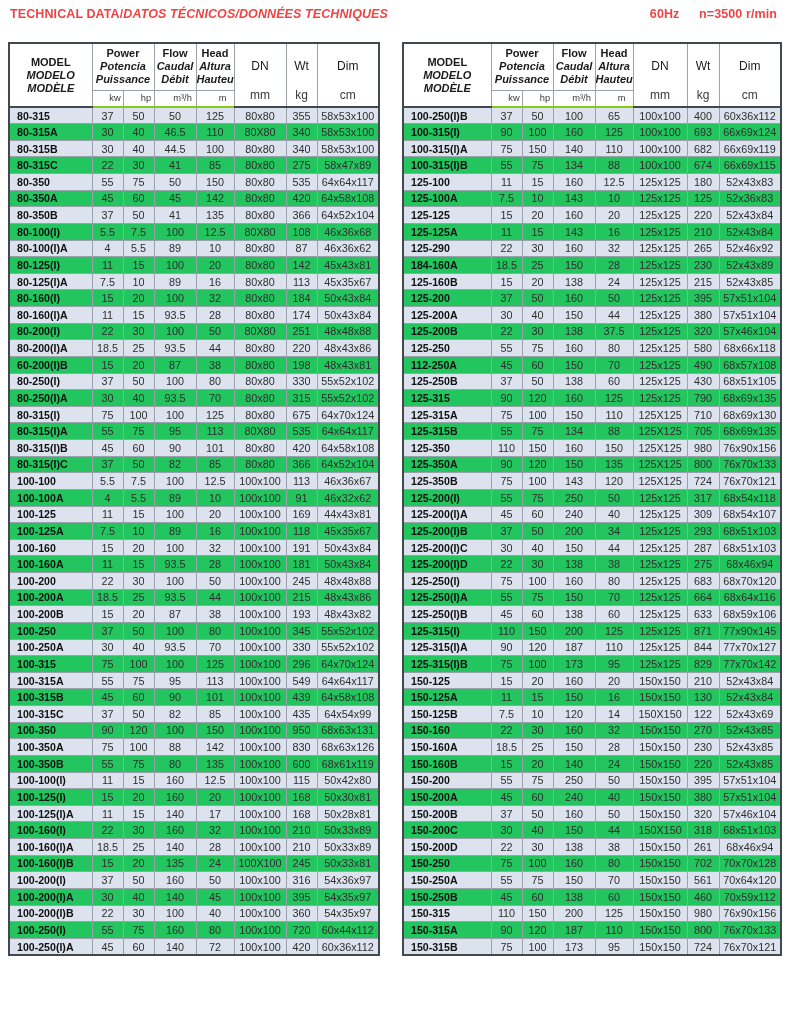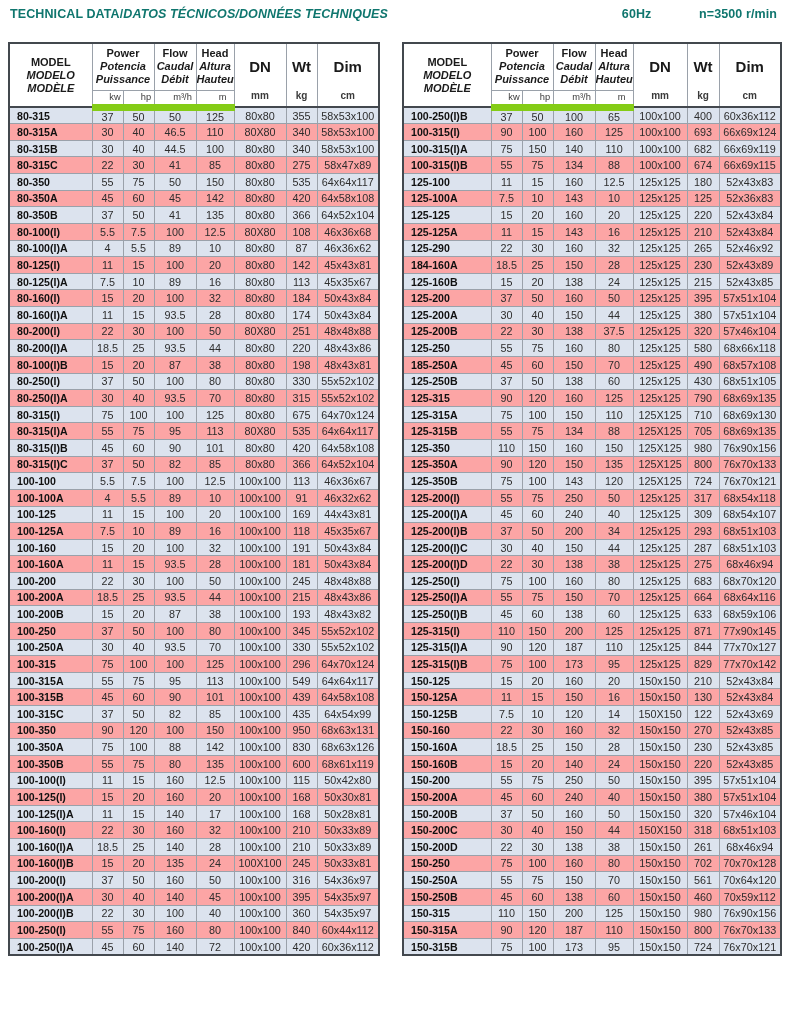--- a/index.html
+++ b/index.html
@@ -7,54 +7,54 @@
   body {
     width: 786px; height: 1011px;
     background: #ffffff;
     font-family: "Liberation Sans", sans-serif;
     position: relative;
     overflow: hidden;
   }
   .header-bar {
     position: absolute; top: 7px; left: 10px; right: 9px;
     display: flex; justify-content: space-between; align-items: center;
-    color: #0f766e; font-weight: bold; font-size: 12.5px;
+    color: #ef4444; font-weight: bold; font-size: 12.5px;
     letter-spacing: 0.1px;
   }
   .title .intl { font-style: italic; }
-  .specs span { margin-left: 44px; }
+  .specs span { margin-left: 16px; }
   .tables {
     position: absolute; top: 42px; left: 8px;
     display: flex;
   }
   .tables .gap { width: 22px; }
   table.spec {
     border-collapse: collapse;
     table-layout: fixed;
     border: 2px solid #43484e;
-    background: #fca5a5;
+    background: #22c55e;
   }
   table.spec th, table.spec td {
     border: 1px solid #9aa1aa;
     padding: 0;
     overflow: hidden;
     white-space: nowrap;
   }
   
   thead th { background: #ffffff; vertical-align: middle; color: #1a1a1a; }
   tr.hrow1 th { height: 46px; font-size: 11px; line-height: 13px; }
   tr.hrow2 th { height: 16px; font-size: 9.3px; font-weight: normal; color: #3a3a3a; }
-  thead tr.hrow2 th { border-bottom: 7px solid #84cc16; padding-left: 15px; }
+  thead tr.hrow2 th { border-bottom: 2px solid #84cc16; padding-left: 15px; }
   thead th[rowspan] { border-bottom: 2px solid #43484e; }
   .en { font-weight: bold; }
   .it { font-weight: bold; font-style: italic; }
   th.stack { vertical-align: top; }
   th.stack .cellwrap { display: flex; flex-direction: column; height: 62px; }
-  th.stack .lbl { flex: 1; display: flex; align-items: center; justify-content: center; font-weight: bold; font-size: 15px; }
-  th.stack .unit { height: 17px; font-weight: bold; font-size: 10px; color: #3a3a3a; }
+  th.stack .lbl { flex: 1; display: flex; align-items: center; justify-content: center; font-weight: normal; font-size: 12px; }
+  th.stack .unit { height: 17px; font-weight: normal; font-size: 12px; color: #3a3a3a; }
   
   tbody td {
     height: 16.6px;
     font-size: 10.8px;
     color: #2d2d2d;
     text-align: center;
     border-top-color: #b6bcc4; border-bottom-color: #b6bcc4;
   }
   tbody td.model {
     text-align: left; padding-left: 7px;
@@ -281,21 +281,21 @@
           <td class="model">80-200(I)A</td>
           <td>18.5</td>
           <td>25</td>
           <td>93.5</td>
           <td>44</td>
           <td>80x80</td>
           <td>220</td>
           <td>48x43x86</td>
         </tr>
         <tr>
-          <td class="model">80-100(I)B</td>
+          <td class="model">60-200(I)B</td>
           <td>15</td>
           <td>20</td>
           <td>87</td>
           <td>38</td>
           <td>80x80</td>
           <td>198</td>
           <td>48x43x81</td>
         </tr>
         <tr class="shade">
           <td class="model">80-250(I)</td>
@@ -627,21 +627,21 @@
           <td>360</td>
           <td>54x35x97</td>
         </tr>
         <tr>
           <td class="model">100-250(I)</td>
           <td>55</td>
           <td>75</td>
           <td>160</td>
           <td>80</td>
           <td>100x100</td>
-          <td>840</td>
+          <td>720</td>
           <td>60x44x112</td>
         </tr>
         <tr class="shade">
           <td class="model">100-250(I)A</td>
           <td>45</td>
           <td>60</td>
           <td>140</td>
           <td>72</td>
           <td>100x100</td>
           <td>420</td>
@@ -856,21 +856,21 @@
           <td class="model">125-250</td>
           <td>55</td>
           <td>75</td>
           <td>160</td>
           <td>80</td>
           <td>125x125</td>
           <td>580</td>
           <td>68x66x118</td>
         </tr>
         <tr>
-          <td class="model">185-250A</td>
+          <td class="model">112-250A</td>
           <td>45</td>
           <td>60</td>
           <td>150</td>
           <td>70</td>
           <td>125x125</td>
           <td>490</td>
           <td>68x57x108</td>
         </tr>
         <tr class="shade">
           <td class="model">125-250B</td>

